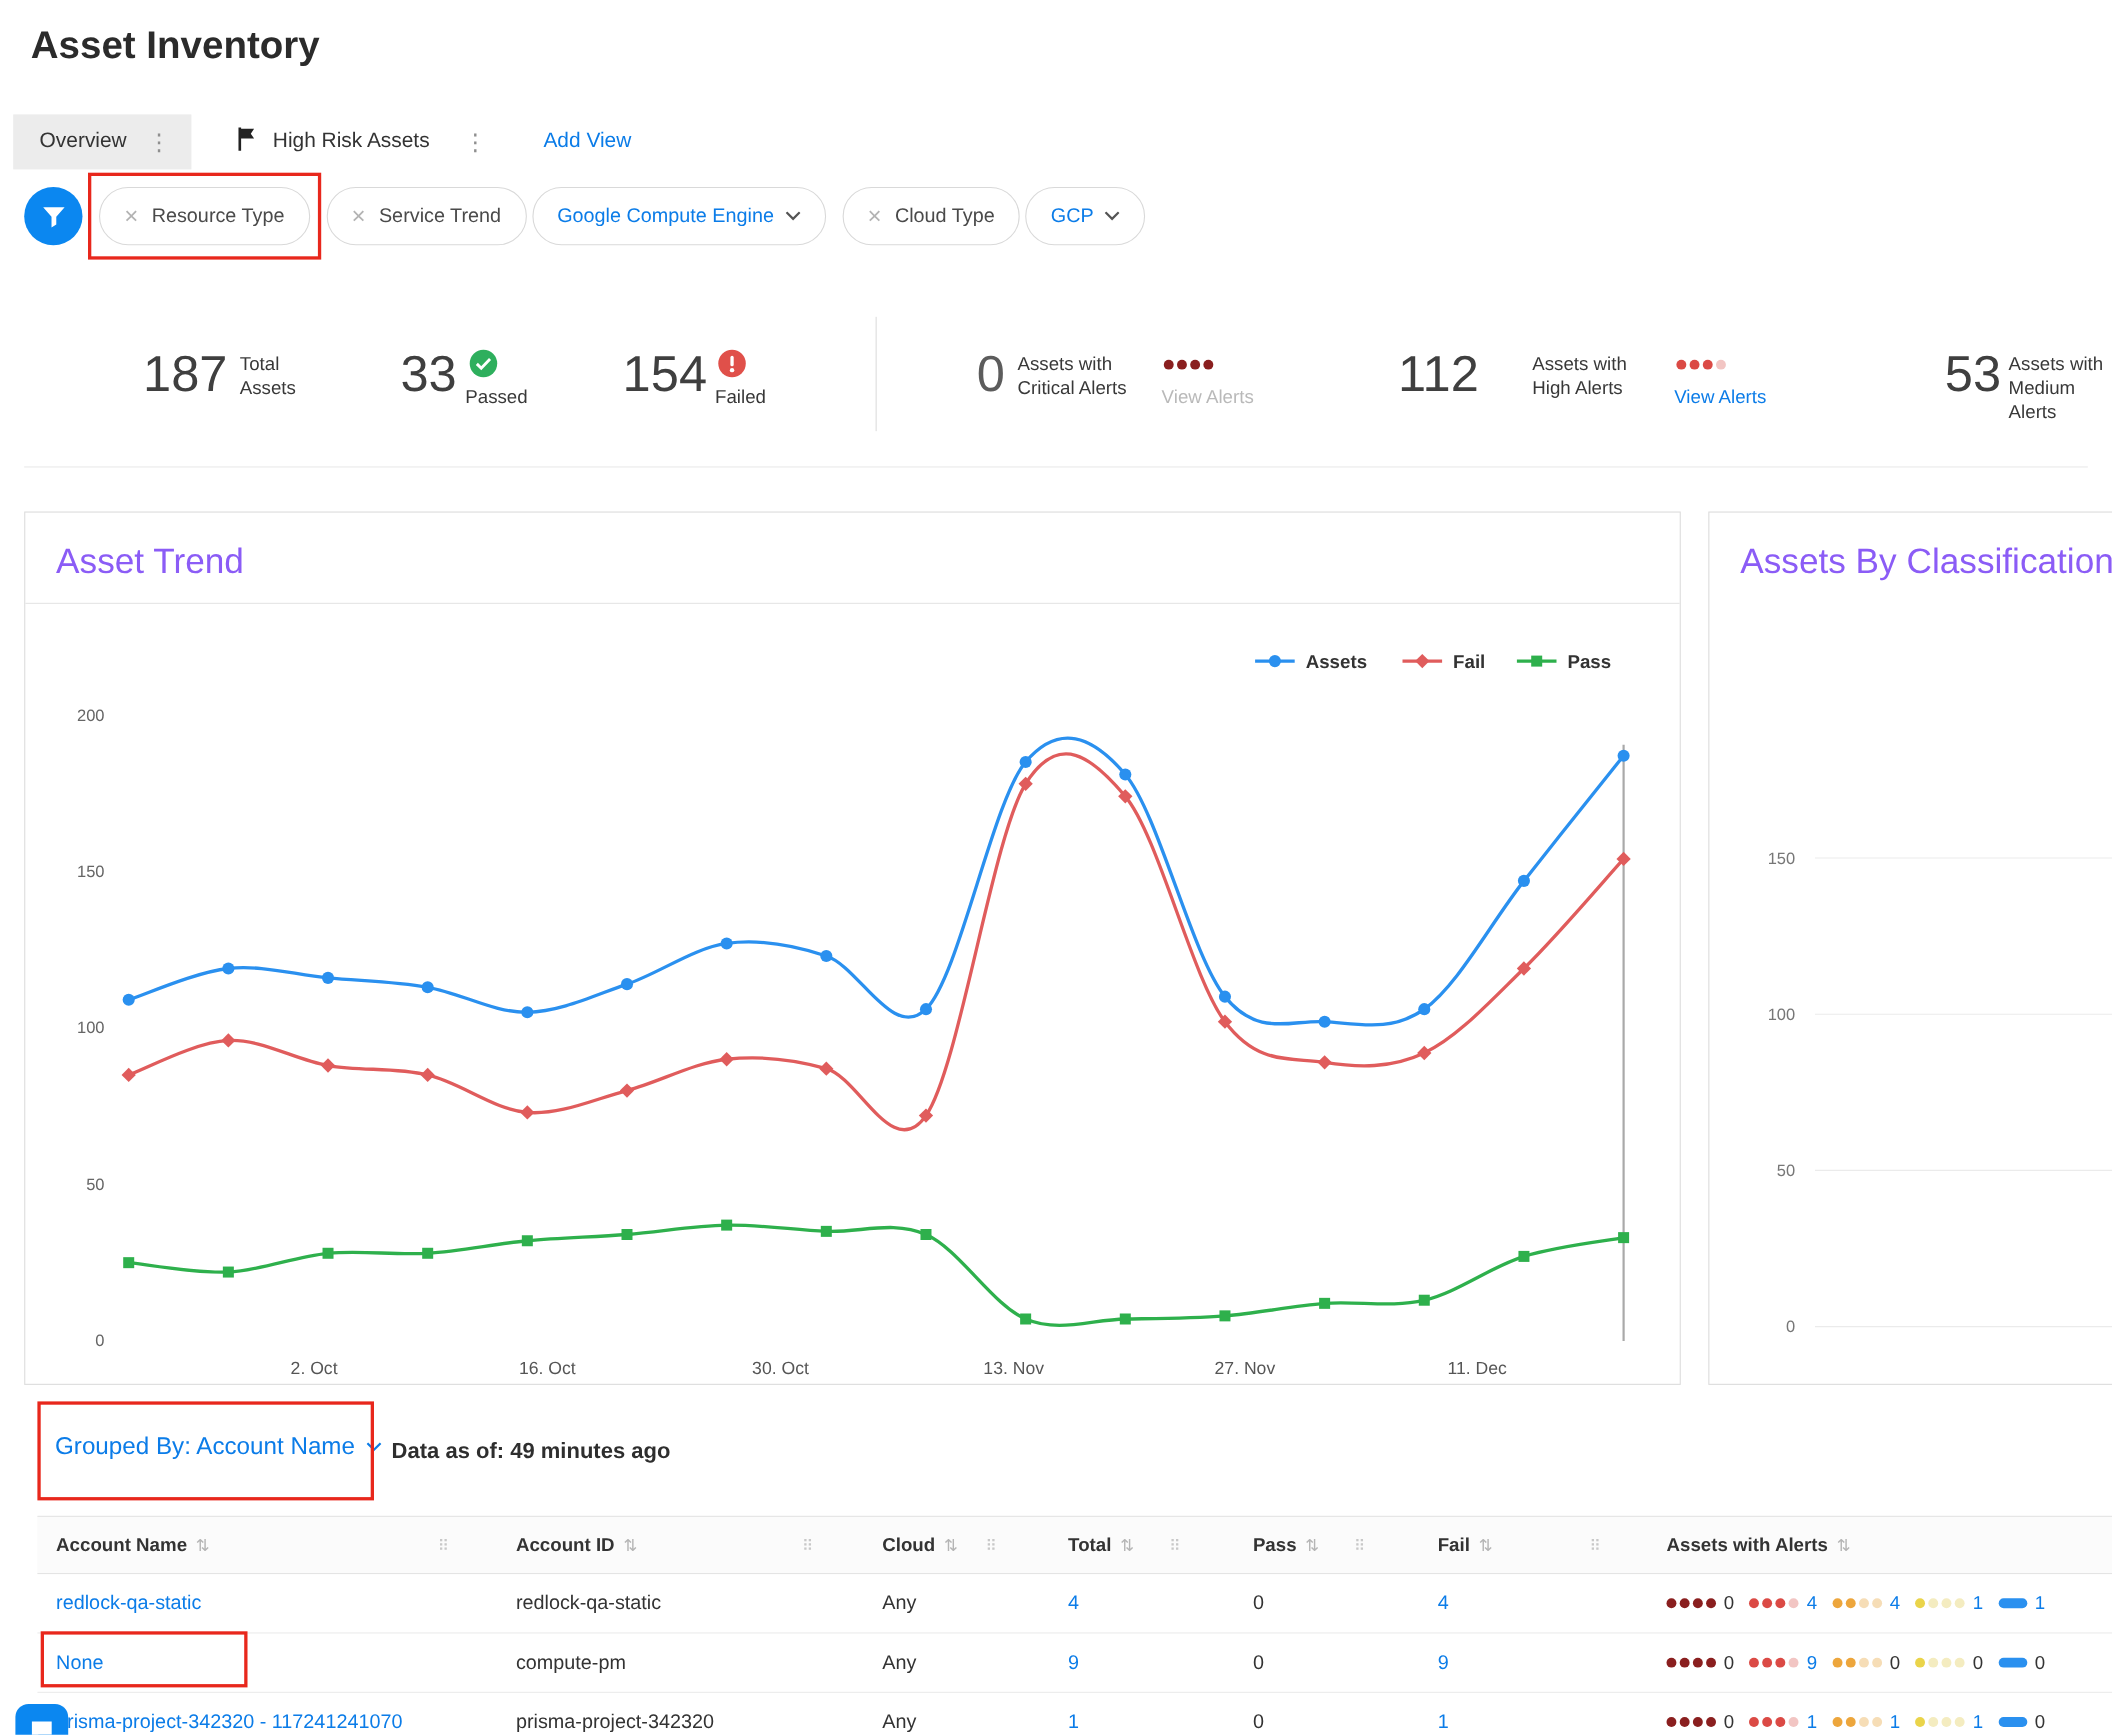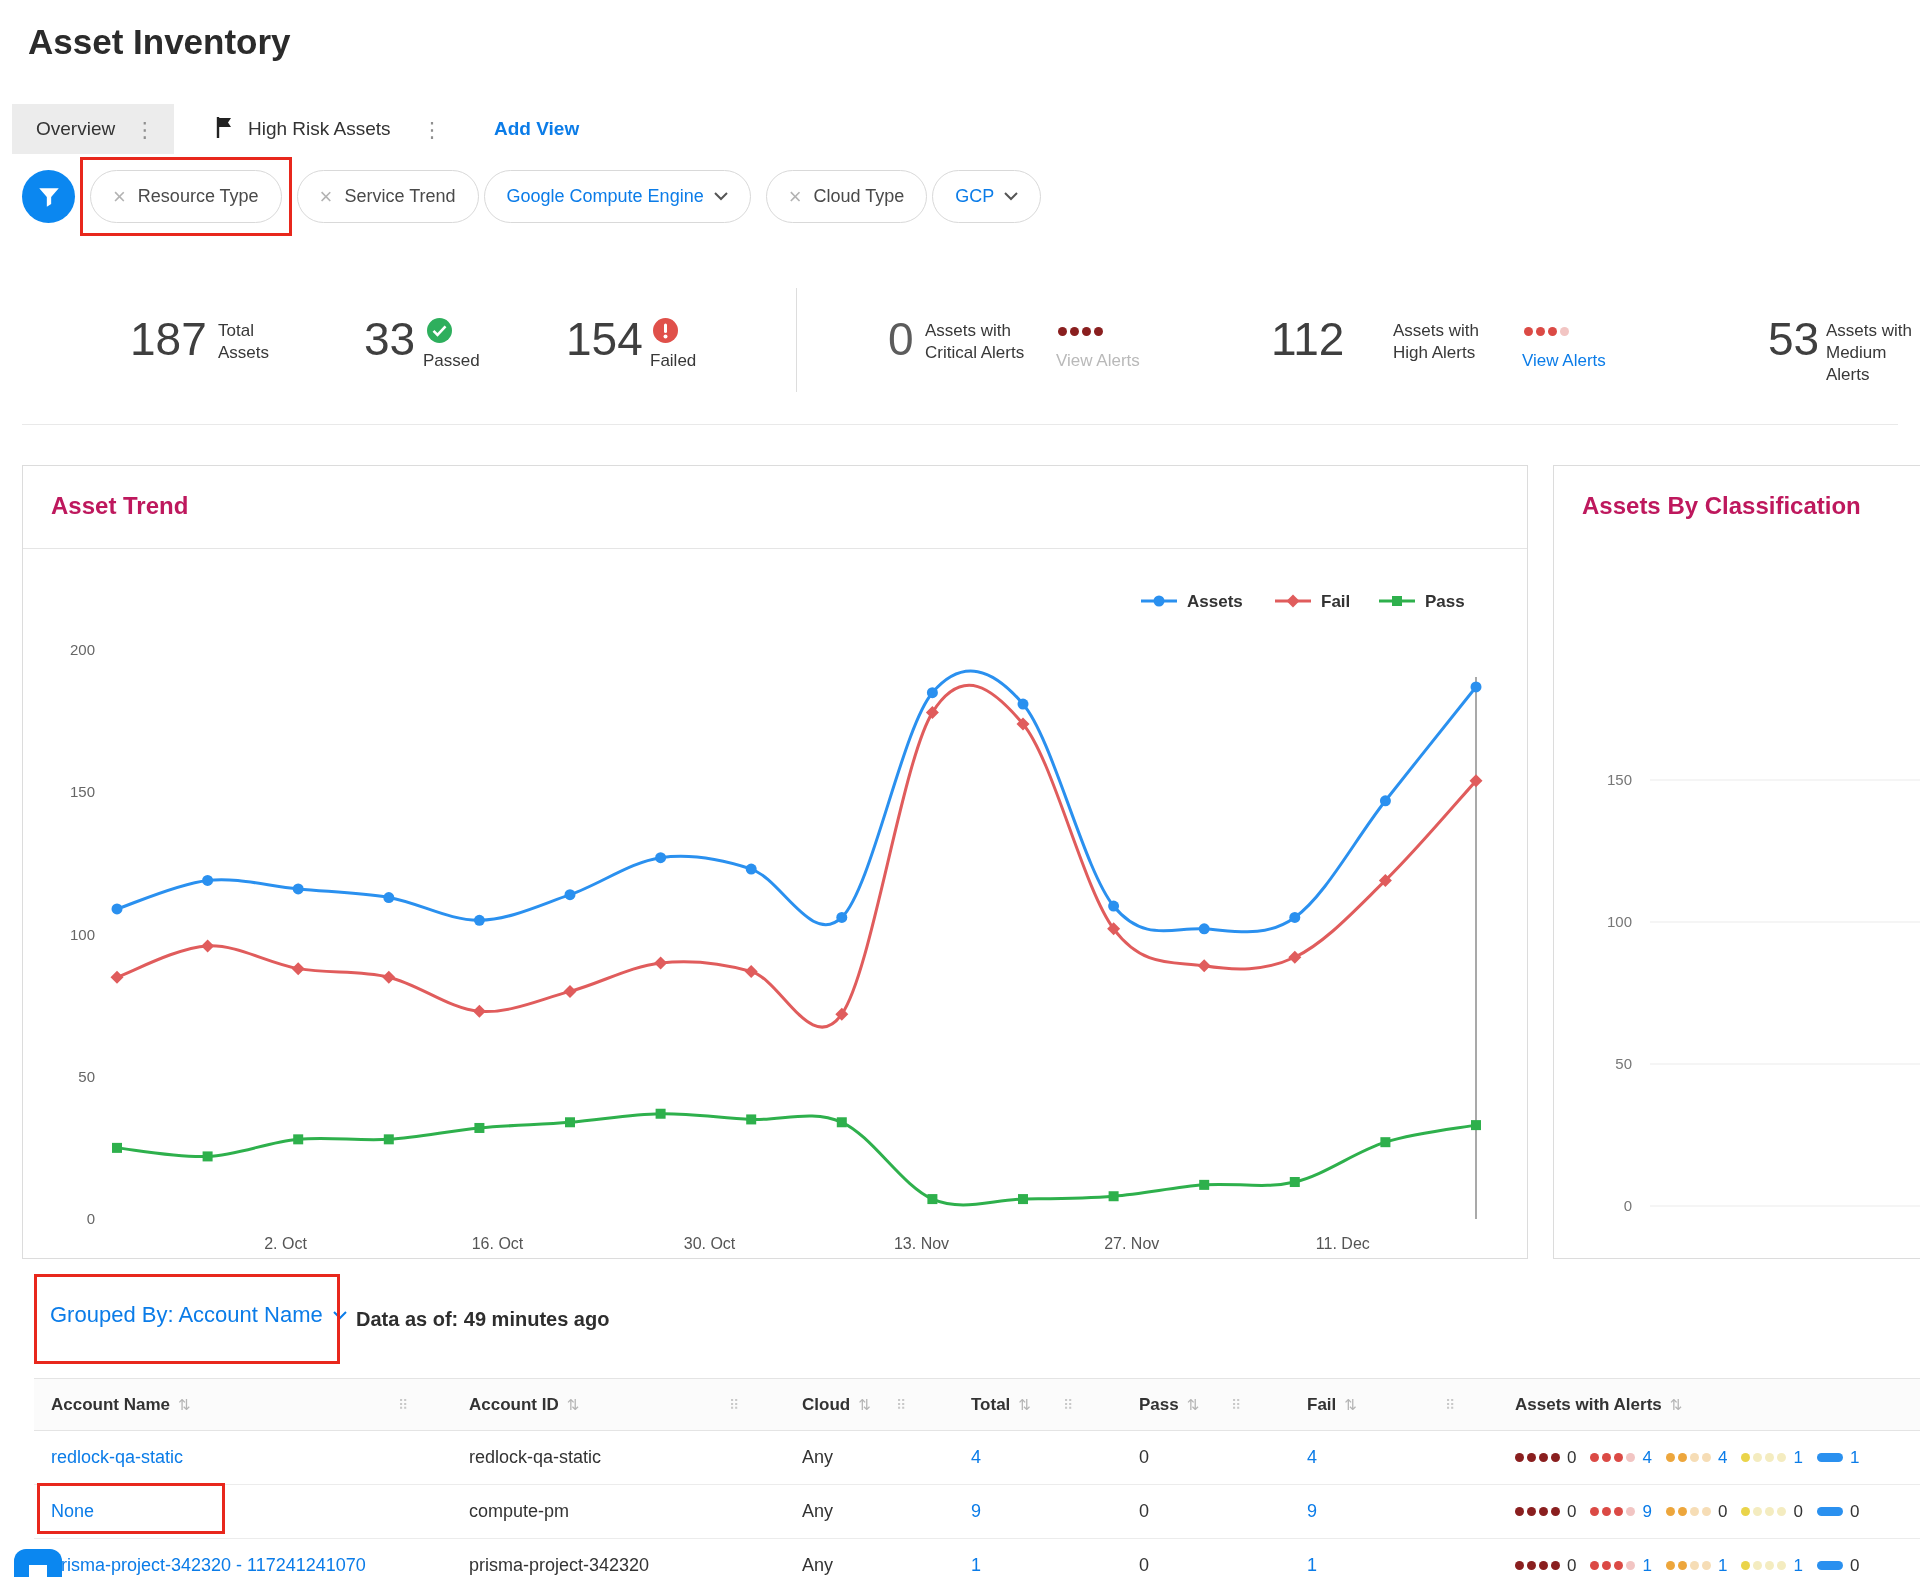--- a/index.html
+++ b/index.html
@@ -11,21 +11,21 @@
 
   .page-title{position:absolute;left:28px;top:22px;font-size:35px;font-weight:700;color:#2b2b2b}
 
   
   .tab{position:absolute;top:104px;height:50px;display:flex;align-items:center;font-size:19px;color:#333;cursor:pointer}
   .overview-tab{left:12px;padding:0 16px 0 24px;background:#ececec;gap:16px}
   .highrisk-tab{left:206px;gap:12px;padding:0 8px}
   .kebab{color:#8f8f8f;font-size:21px;line-height:1;padding:0 3px}
   .highrisk-tab .kebab{margin-left:16px}
   .add-view{position:absolute;left:494px;top:104px;height:50px;display:flex;align-items:center;
-            color:var(--accent);font-size:19px;font-weight:700;cursor:pointer}
+            color:var(--accent);font-size:19px;font-weight:400;cursor:pointer}
 
   
   .filter-bar{position:absolute;left:22px;top:170px;display:flex;align-items:center;gap:15px}
   .filter-icon{width:53px;height:53px;border-radius:50%;background:#0b87f0;display:flex;
                align-items:center;justify-content:center;flex:none;cursor:pointer}
   .pill-group{display:flex;gap:5px;position:relative}
   .pill{height:53px;border:1px solid #d9d9d9;border-radius:27px;background:#fff;display:flex;
         align-items:center;gap:10px;padding:0 22px;font-size:18px;white-space:nowrap;cursor:pointer}
   .pill-x{color:#b3b3b3;font-size:22px;margin-right:2px;line-height:1}
   .pill-label{color:#4a4a4a}
@@ -46,21 +46,21 @@
   .sev-dots.abs{position:absolute}
   .dot{width:9px;height:9px;border-radius:50%}
   .info-bar{width:26px;height:9px;border-radius:5px}
   .stats-divider{position:absolute;left:796px;top:288px;width:1px;height:104px;background:#ddd}
   .stats-bottom{position:absolute;left:22px;top:424px;width:1876px;height:1px;background:#e9e9e9}
 
   
   .panel{position:absolute;background:#fff;border:1px solid #dcdcdc}
   #trend-panel{left:22px;top:465px;width:1506px;height:794px}
   #class-panel{left:1553px;top:465px;width:545px;height:794px}
-  .panel-title{position:absolute;left:28px;top:26px;font-size:24px;font-weight:700;color:#be185d}
+  .panel-title{position:absolute;left:28px;top:26px;font-size:32px;font-weight:400;color:#8b5cf6}
   .panel-divider{position:absolute;left:0;top:82px;width:100%;height:1px;background:#e5e5e5}
   #trend-svg{position:absolute;left:0;top:83px}
   #class-svg{position:absolute;left:0;top:0}
   svg text{font-family:"Liberation Sans",sans-serif}
 
   
   #grouped-by{position:absolute;left:50px;top:1302px;display:flex;align-items:center;gap:10px;
               color:var(--accent);font-size:22px;cursor:pointer}
   #grouped-box{position:absolute;left:34px;top:1274px;width:306px;height:90px;
                border:3px solid var(--annot);pointer-events:none;z-index:5}

